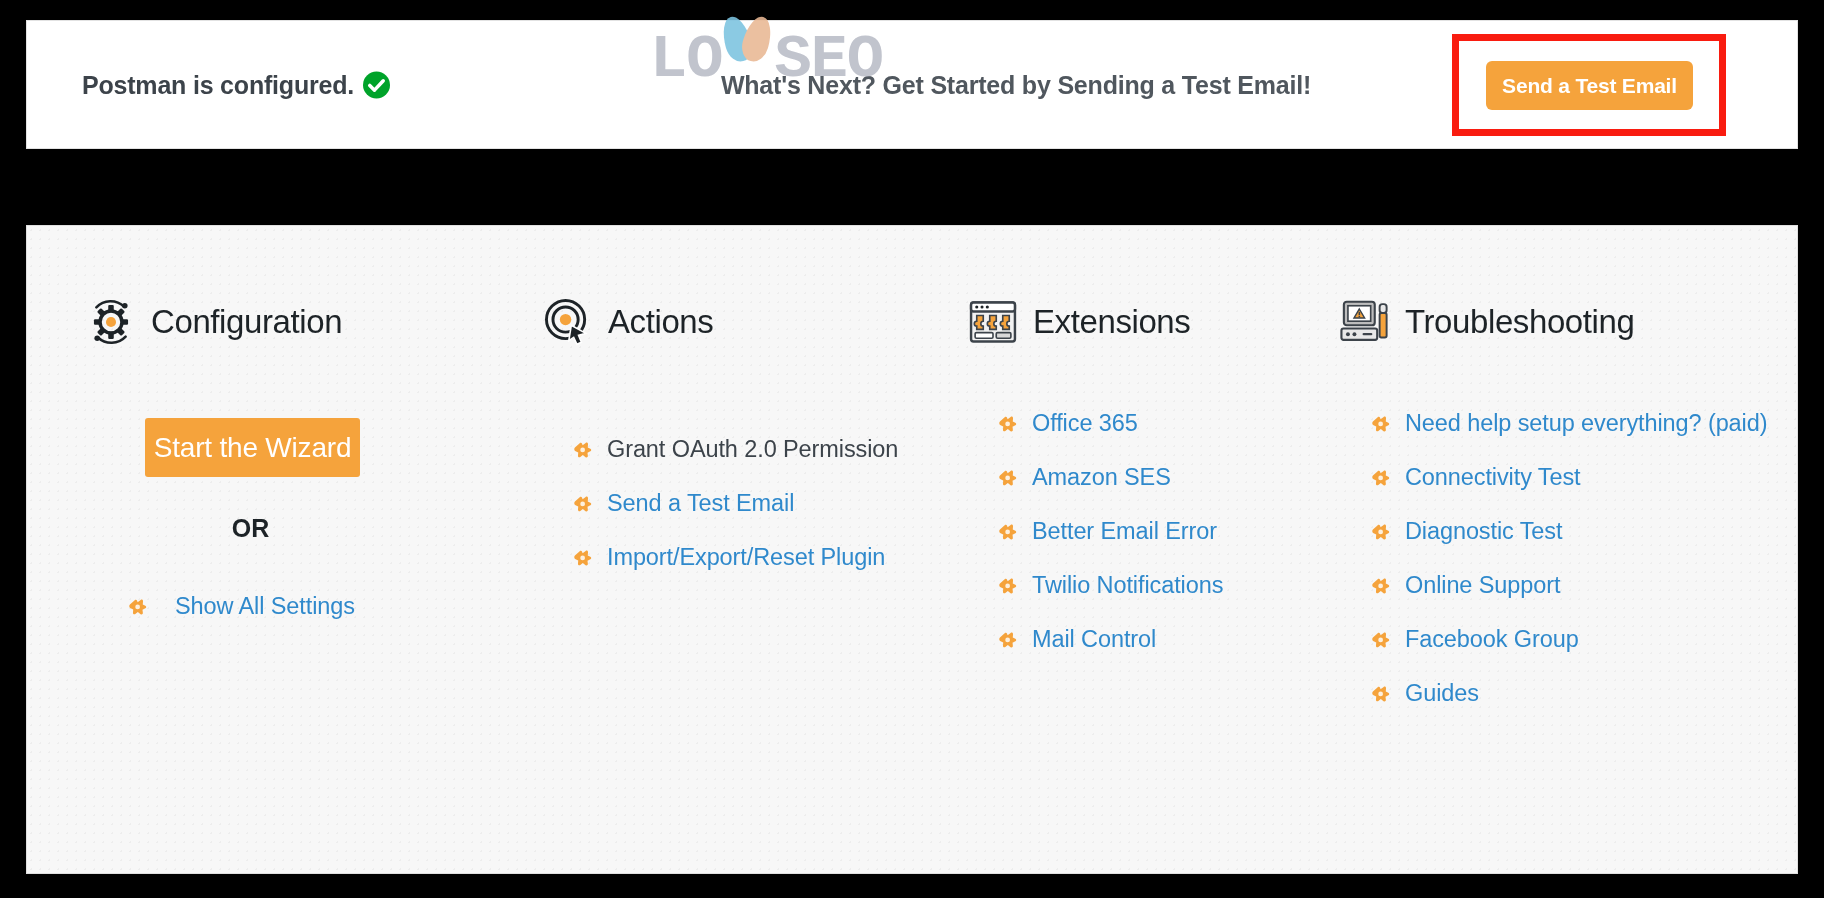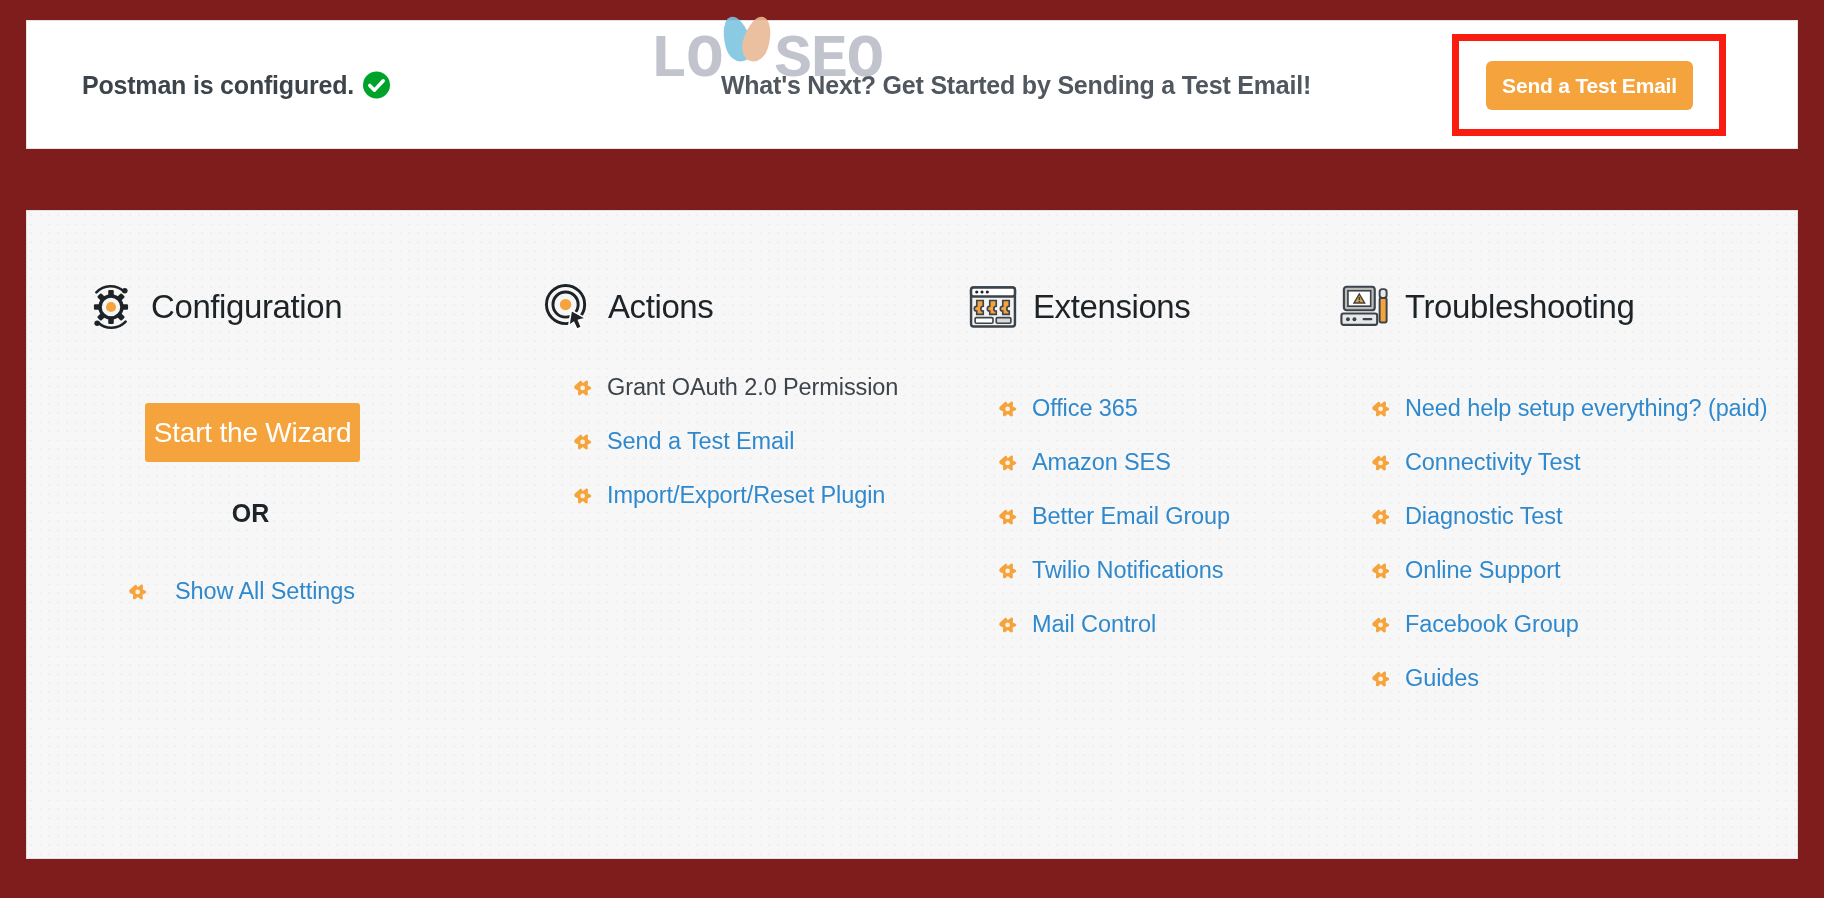--- a/index.html
+++ b/index.html
@@ -10,21 +10,21 @@
     height: 898px;
     overflow: hidden;
     font-family: "Liberation Sans", sans-serif;
     -webkit-font-smoothing: antialiased;
   }
 
   .page {
     position: relative;
     width: 1824px;
     height: 898px;
-    background: #7f1d1d;
+    background: #000000;
   }
 
   
   .status-bar {
     position: absolute;
     left: 26px;
     top: 20px;
     width: 1772px;
     height: 129px;
     background: #ffffff;
@@ -146,21 +146,21 @@
     padding: 0;
     display: flex;
     align-items: center;
     justify-content: center;
   }
 
   
   .panel {
     position: absolute;
     left: 26px;
-    top: 210px;
+    top: 225px;
     width: 1772px;
     height: 649px;
     background: #f7f7f7;
     border: 1px solid #e0e0e0;
     box-sizing: border-box;
     background-image: radial-gradient(#ededed 1px, transparent 1px);
     background-size: 9px 9px;
     padding-left: 26px;
   }
 
@@ -197,21 +197,21 @@
   }
 
   .head-icon { width: 52px; height: 52px; flex: 0 0 auto; display: block; }
 
   
   .links {
     list-style: none;
     margin: 0;
     padding: 0;
   }
-  .col-2 .links { margin-top: 41px; padding-left: 85px; }
+  .col-2 .links { margin-top: 88px; padding-left: 85px; }
   .col-3 .links { margin-top: 62px; padding-left: 50px; }
   .col-4 .links { margin-top: 62px; padding-left: 53px; }
 
   .link-item {
     display: flex;
     align-items: center;
     gap: 13px;
     margin-bottom: 27px;
     white-space: nowrap;
   }
@@ -452,21 +452,21 @@
             </span>
             <span class="link-label">Amazon SES</span>
           </li>
           <li class="link-item">
             <span>
               <svg class="bullet" viewBox="0 0 24 24">
                   <path d="M3.2 9.2 L8.4 4.6 C9.3 3.8 10.6 4.1 11 5.2 L11.6 6.9 L14.9 4.3 C16 3.4 17.6 4.3 17.5 5.7 L17.2 9.4 L20 10.6 C21.2 11.1 21.3 12.8 20.1 13.4 L16.9 15.1 L17.3 18.4 C17.5 19.8 15.9 20.7 14.8 19.8 L11.8 17.4 L9.1 19.6 C8 20.5 6.4 19.6 6.5 18.2 L6.8 14.7 L3.4 13 C2.2 12.4 2.2 10.1 3.2 9.2 Z" fill="#f5a33c"></path>
                   <circle cx="11.6" cy="11.9" r="2.6" fill="#fdf0de"></circle>
                 </svg>
             </span>
-            <span class="link-label">Better Email Group</span>
+            <span class="link-label">Better Email Error</span>
           </li>
           <li class="link-item">
             <span>
               <svg class="bullet" viewBox="0 0 24 24">
                   <path d="M3.2 9.2 L8.4 4.6 C9.3 3.8 10.6 4.1 11 5.2 L11.6 6.9 L14.9 4.3 C16 3.4 17.6 4.3 17.5 5.7 L17.2 9.4 L20 10.6 C21.2 11.1 21.3 12.8 20.1 13.4 L16.9 15.1 L17.3 18.4 C17.5 19.8 15.9 20.7 14.8 19.8 L11.8 17.4 L9.1 19.6 C8 20.5 6.4 19.6 6.5 18.2 L6.8 14.7 L3.4 13 C2.2 12.4 2.2 10.1 3.2 9.2 Z" fill="#f5a33c"></path>
                   <circle cx="11.6" cy="11.9" r="2.6" fill="#fdf0de"></circle>
                 </svg>
             </span>
             <span class="link-label">Twilio Notifications</span>
           </li>

